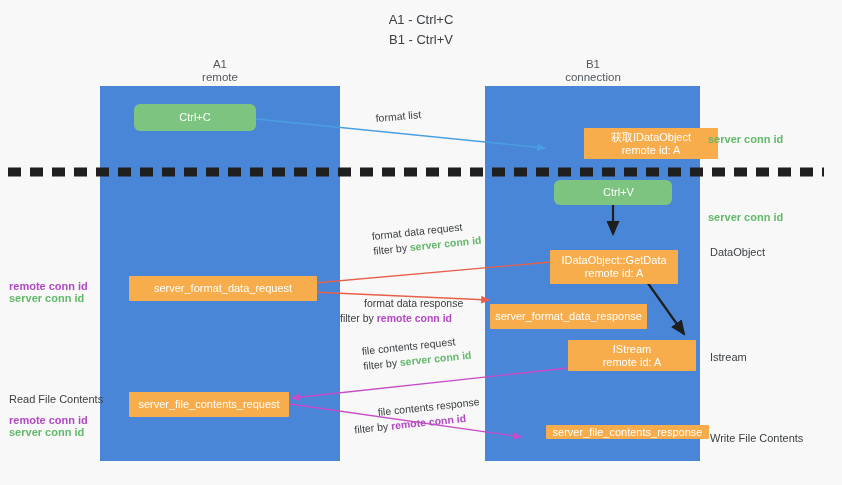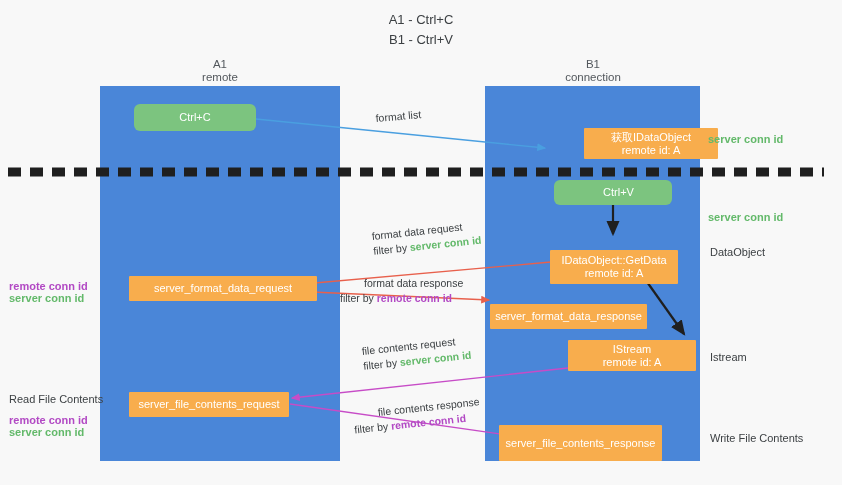--- a/index.html
+++ b/index.html
@@ -185,34 +185,34 @@
 
   <div class="node orange" style="left:568px; top:340px; width:128px; height:31px;">
     <span class="ln">IStream</span>
     <span class="ln">remote id: A</span>
   </div>
 
   <div class="node orange" style="left:129px; top:392px; width:160px; height:25px;">
     <span class="ln">server_file_contents_request</span>
   </div>
 
-  <div class="node orange" style="left:499px; top:425px; width:163px; height:36px;text-align:center;">
+  <div class="node orange" style="left:546px; top:425px; width:163px; height:14px;text-align:center;">
     <span class="ln">server_file_contents_response</span>
   </div>
 
   <div class="edge-label" style="left:375px; top:111px; transform: rotate(-5deg);">
     <span>format list</span>
   </div>
 
   <div class="edge-label" style="left:371px; top:229px; transform: rotate(-6deg);">
     <div>format data request</div>
     <div><span>filter by </span><span class="green-txt">server conn id</span></div>
   </div>
 
-  <div class="edge-label" style="left:364px; top:276px; transform: rotate(0deg);">
+  <div class="edge-label" style="left:364px; top:296px; transform: rotate(0deg);">
     <div>format data response</div>
     <div style="margin-left:-24px;"><span>filter by </span><span class="purple-txt">remote conn id</span></div>
   </div>
 
   <div class="edge-label" style="left:361px; top:344px; transform: rotate(-6deg);">
     <div>file contents request</div>
     <div><span>filter by </span><span class="green-txt">server conn id</span></div>
   </div>
 
   <div class="edge-label" style="left:377px; top:405px; transform: rotate(-6deg);">

